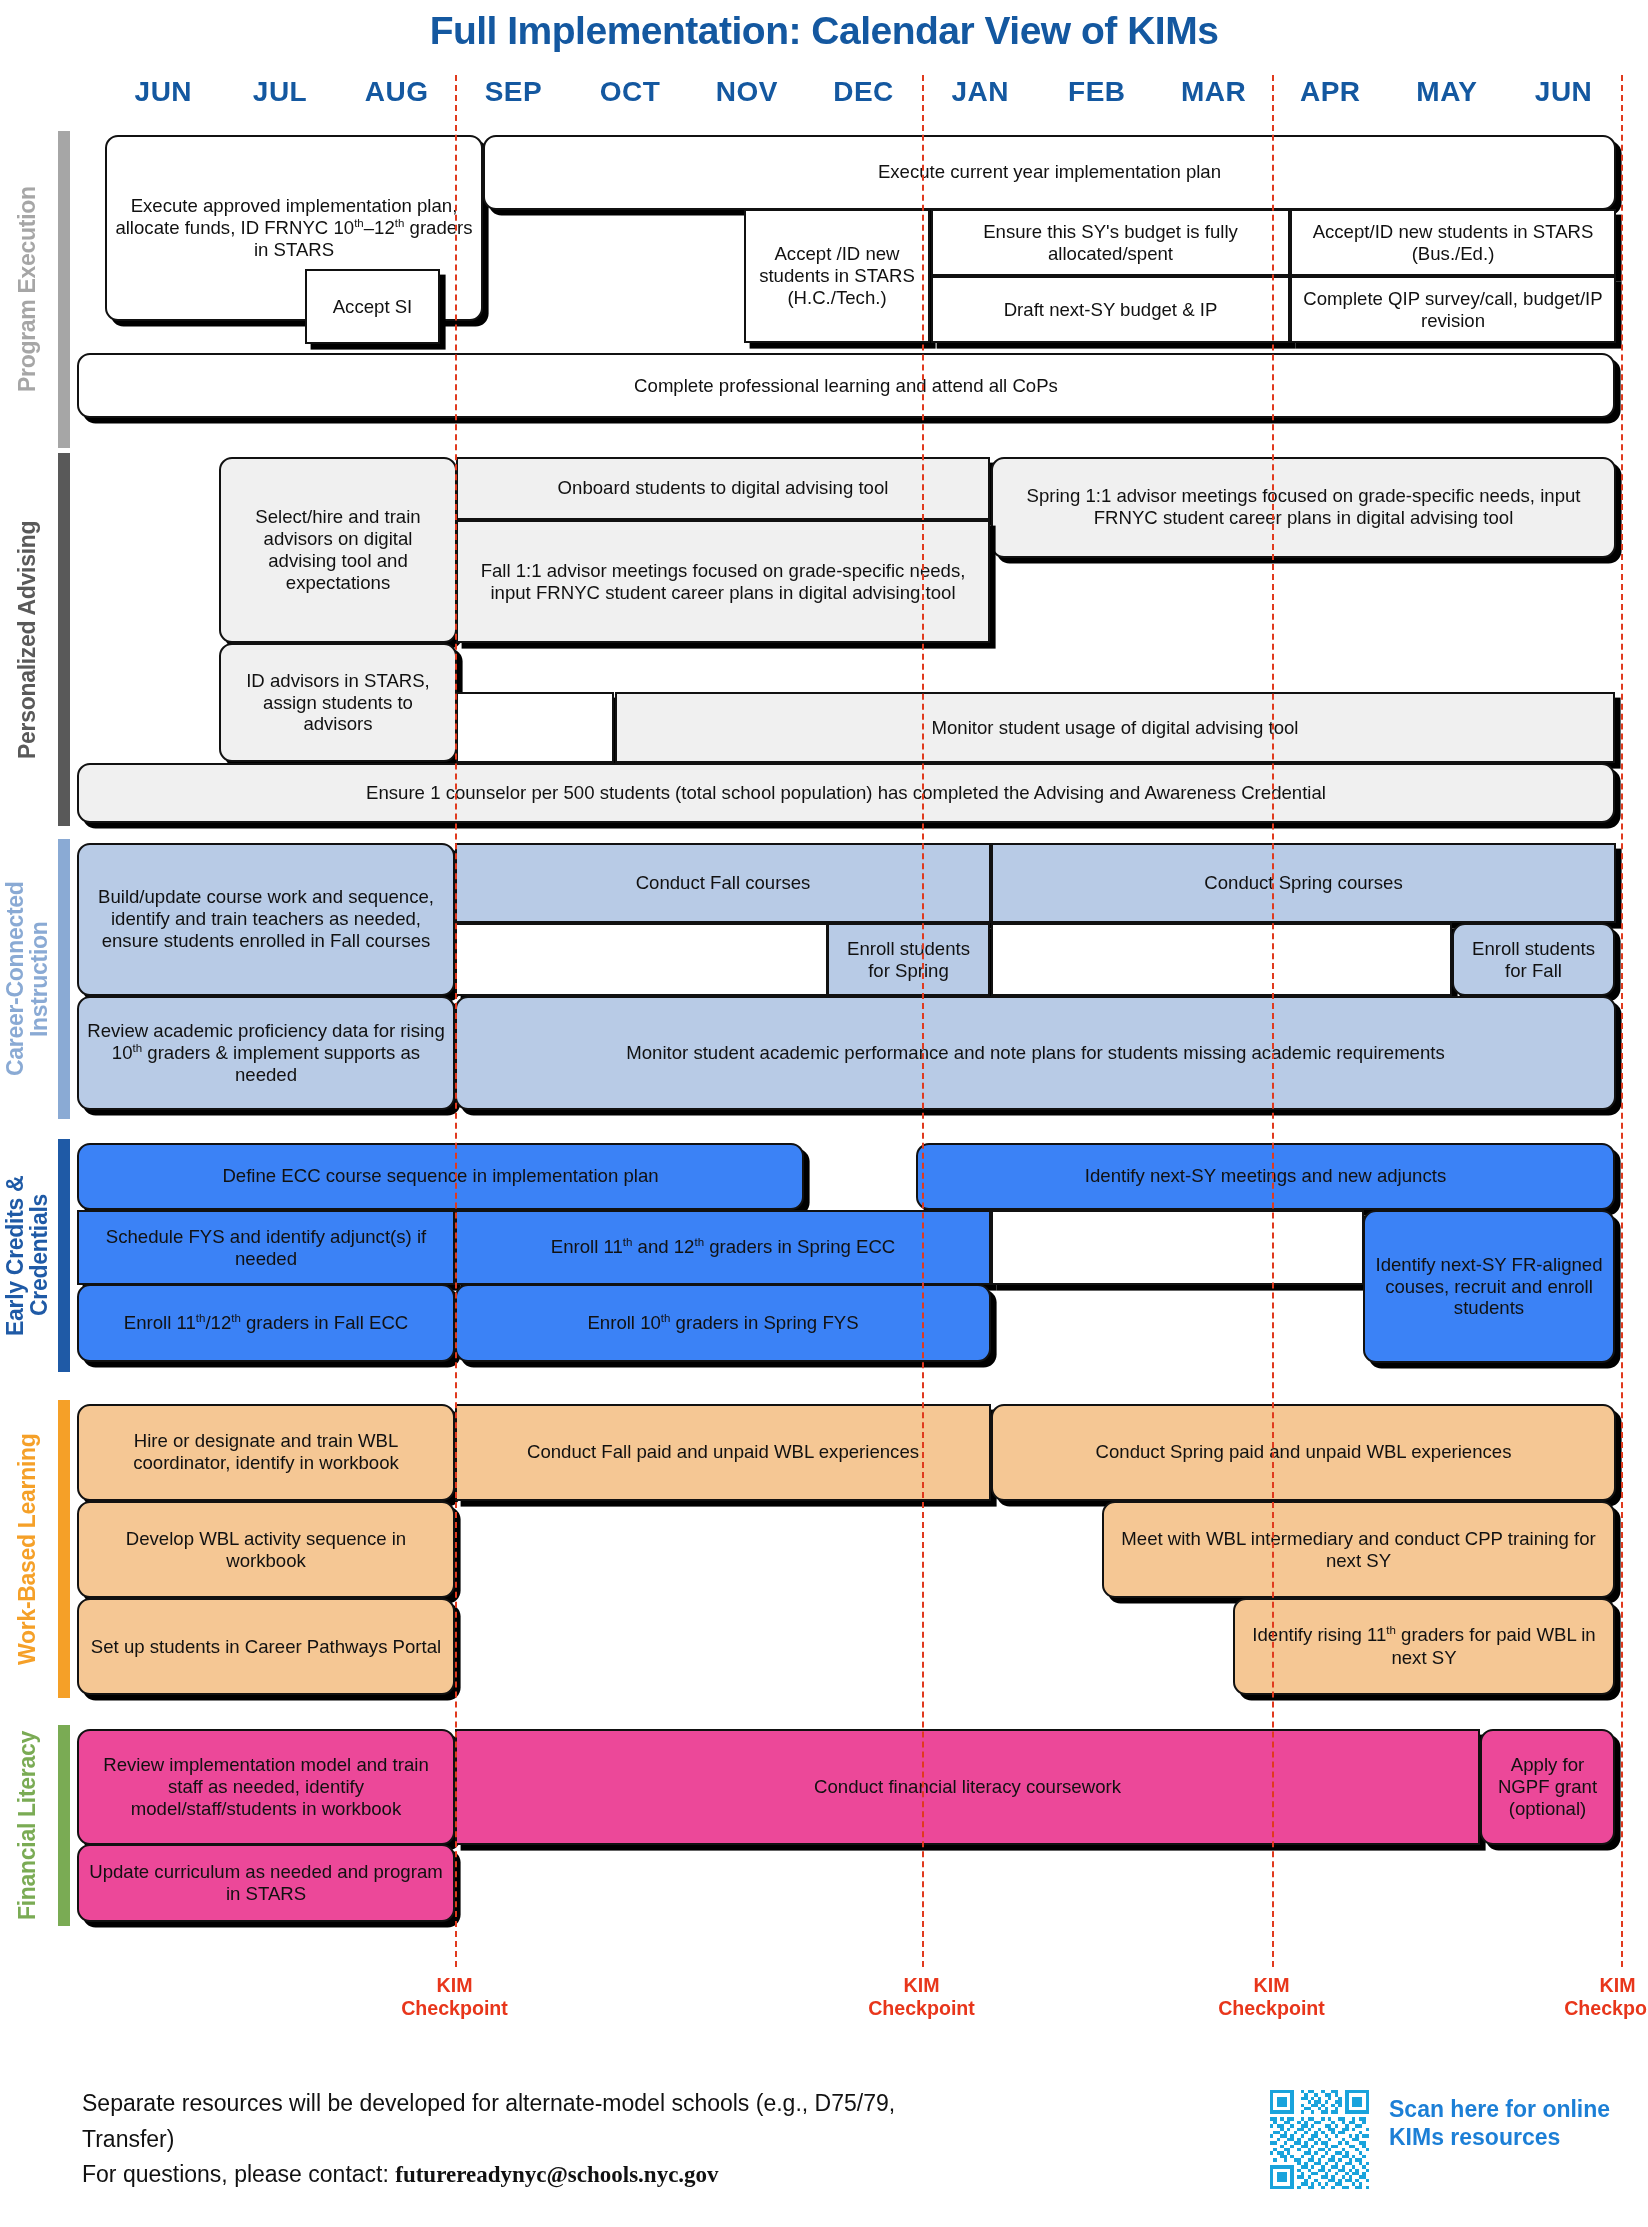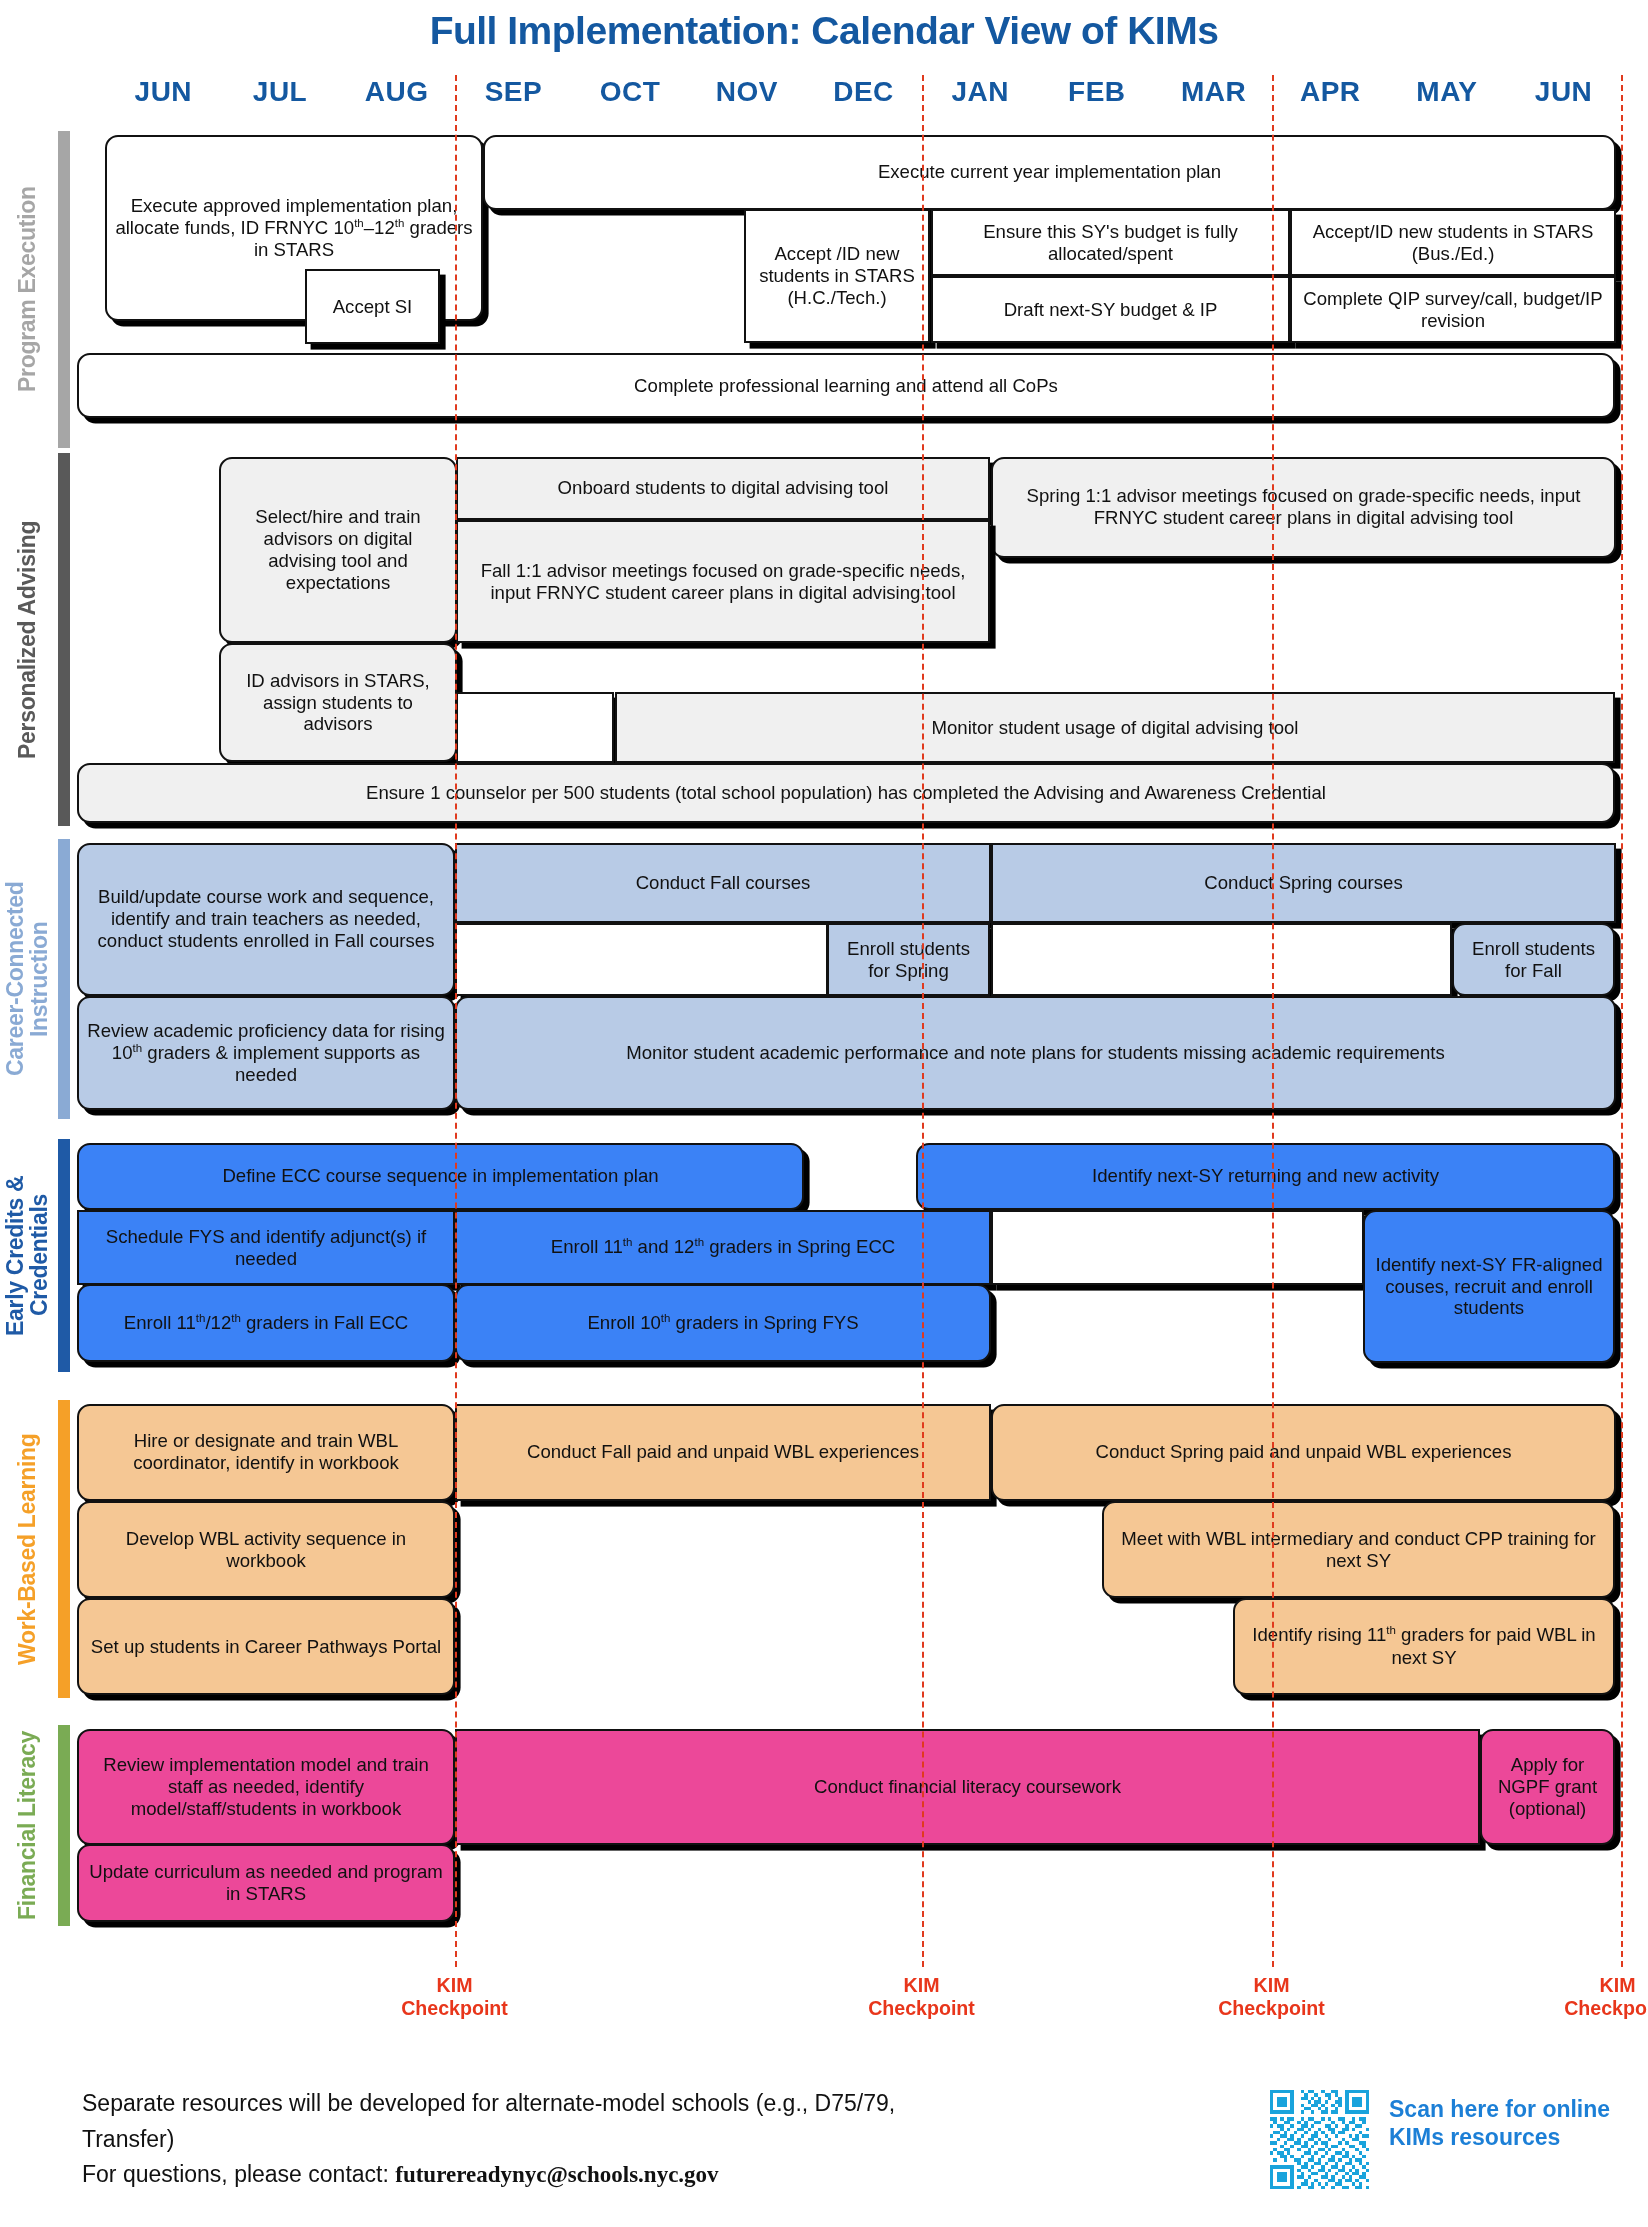--- a/index.html
+++ b/index.html
@@ -222,21 +222,21 @@
     </div>
   </div>
 </div>
 
 <div class="section" id="sec-cci" style="top:839px; height:280px; width:1648px;">
   <div class="sect-label" style="color:#8aaad4;">Career-Connected Instruction</div>
   <div class="sect-bar" style="background:#8aaad4;"></div>
   <div class="sect-body">
 
     <div class="box blue rounded" style="left:0px; top:3.7px; width:378px; height:153px;">
-      <span>Build/update course work and sequence, identify and train teachers as needed, conduct students enrolled in Fall courses</span>
+      <span>Build/update course work and sequence, identify and train teachers as needed, ensure students enrolled in Fall courses</span>
     </div>
 
     <div class="box blue" style="left:378px; top:3.7px; width:536px; height:80px;">
       <span>Conduct Fall courses</span>
     </div>
 
     <div class="box blue" style="left:914px; top:3.7px; width:625px; height:80px;">
       <span>Conduct Spring courses</span>
     </div>
 
@@ -265,21 +265,21 @@
 <div class="section" id="sec-ecc" style="top:1139px; height:233px; width:1648px;">
   <div class="sect-label" style="color:#1f5aa6;">Early Credits &amp; Credentials</div>
   <div class="sect-bar" style="background:#1f5aa6;"></div>
   <div class="sect-body">
 
     <div class="box dblue rounded" style="left:0px; top:3.7px; width:727px; height:67px;">
       <span>Define ECC course sequence in implementation plan</span>
     </div>
 
     <div class="box dblue rounded" style="left:839px; top:3.7px; width:699px; height:67px;">
-      <span>Identify next-SY returning and new activity</span>
+      <span>Identify next-SY meetings and new adjuncts</span>
     </div>
 
     <div class="box dblue" style="left:0px; top:71px; width:378px; height:75px;">
       <span>Schedule FYS and identify adjunct(s) if needed</span>
     </div>
 
     <div class="box dblue" style="left:378px; top:71px; width:536px; height:75px;">
       <span>Enroll 11<sup>th</sup> and 12<sup>th</sup> graders in Spring ECC</span>
     </div>
 

